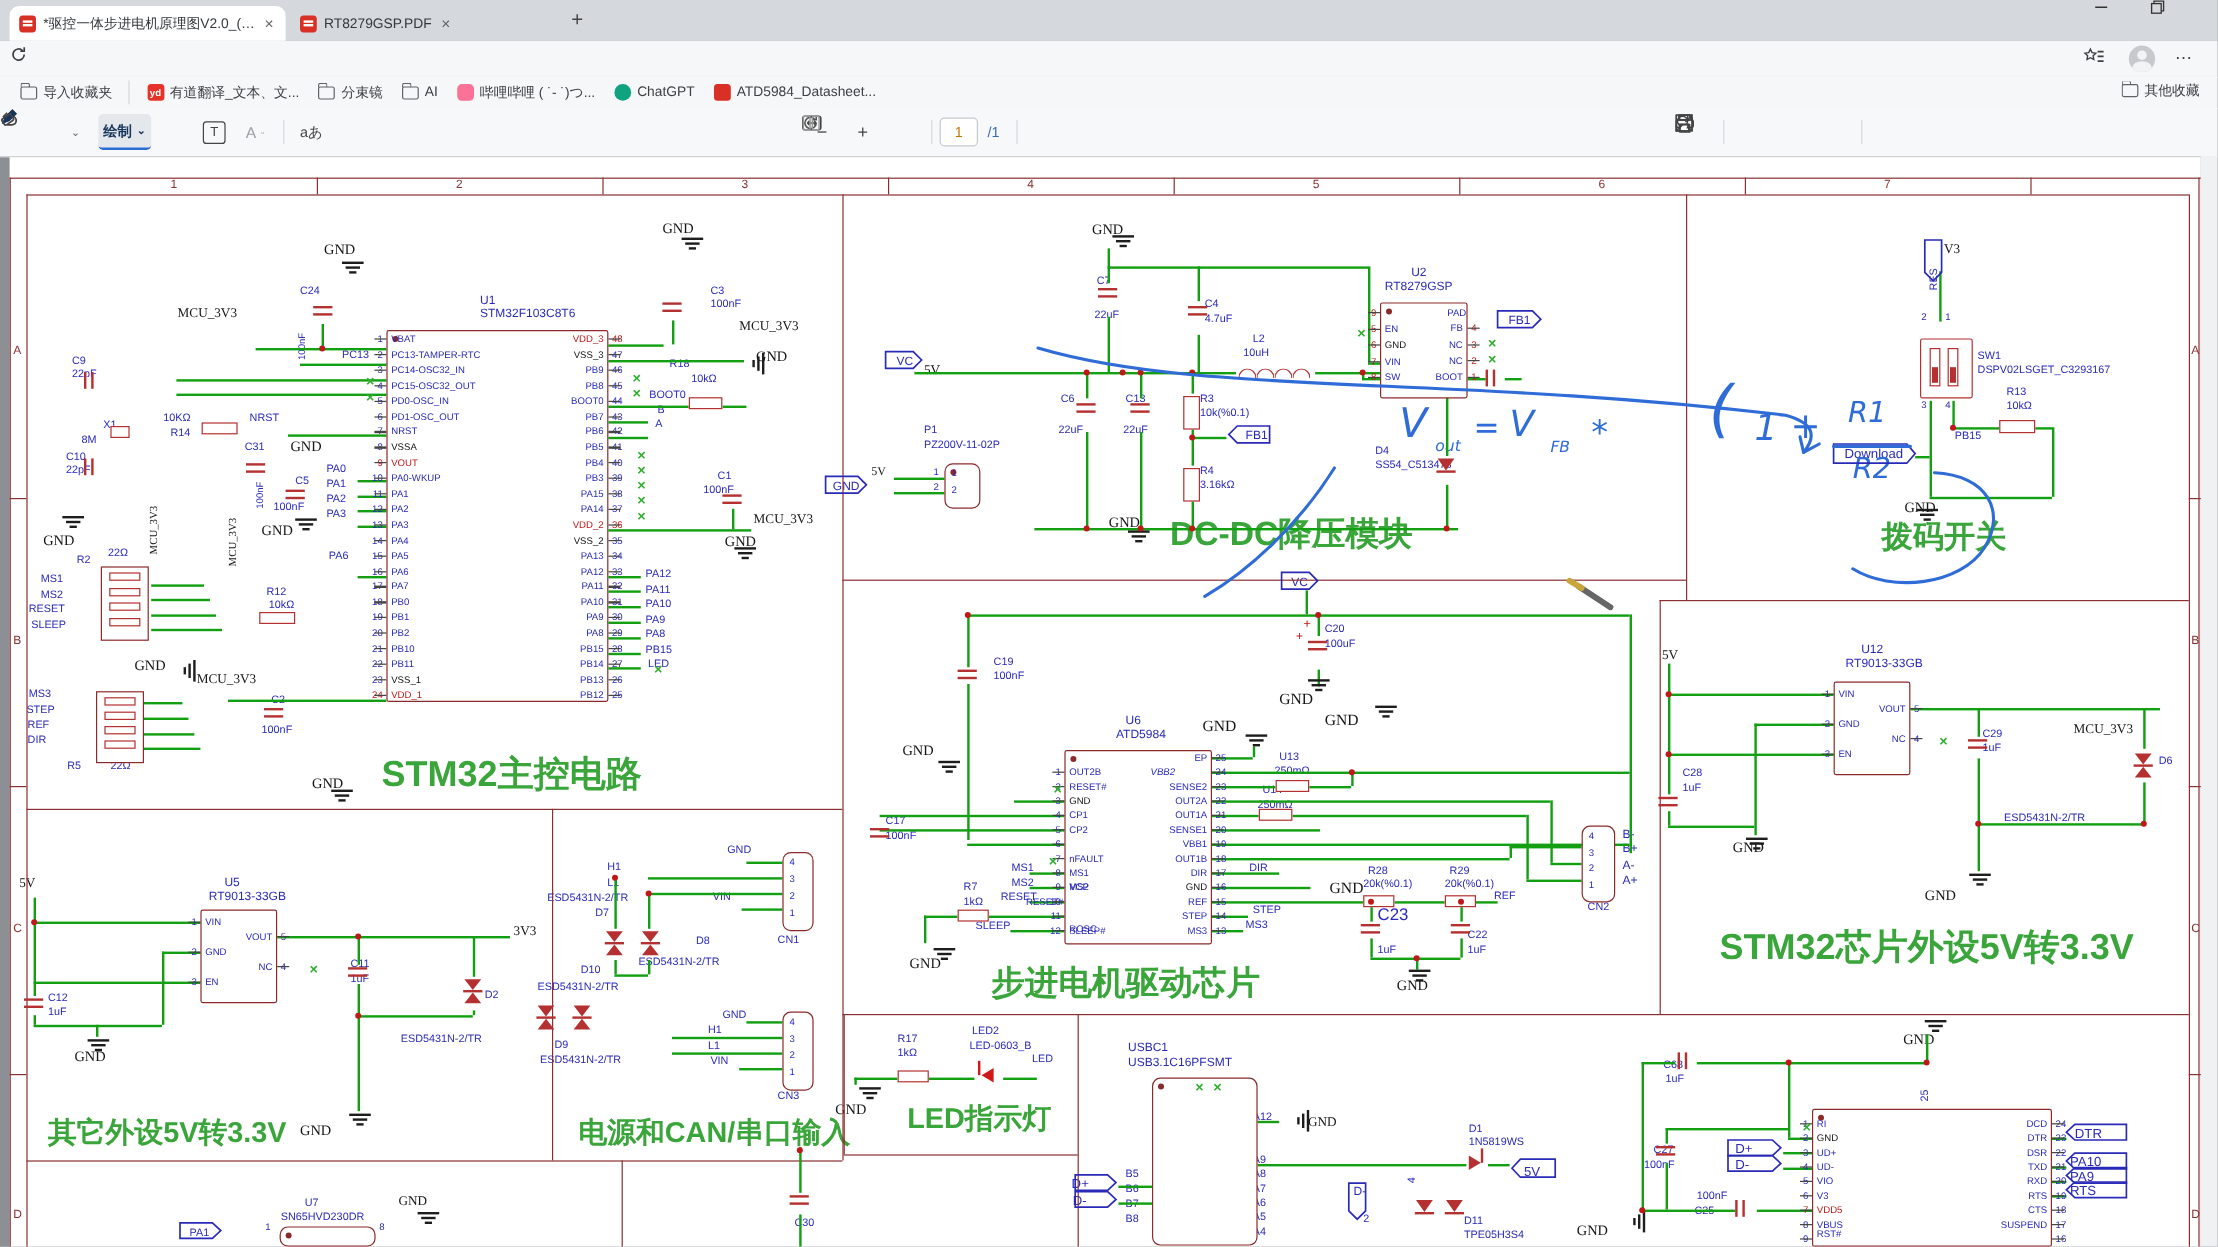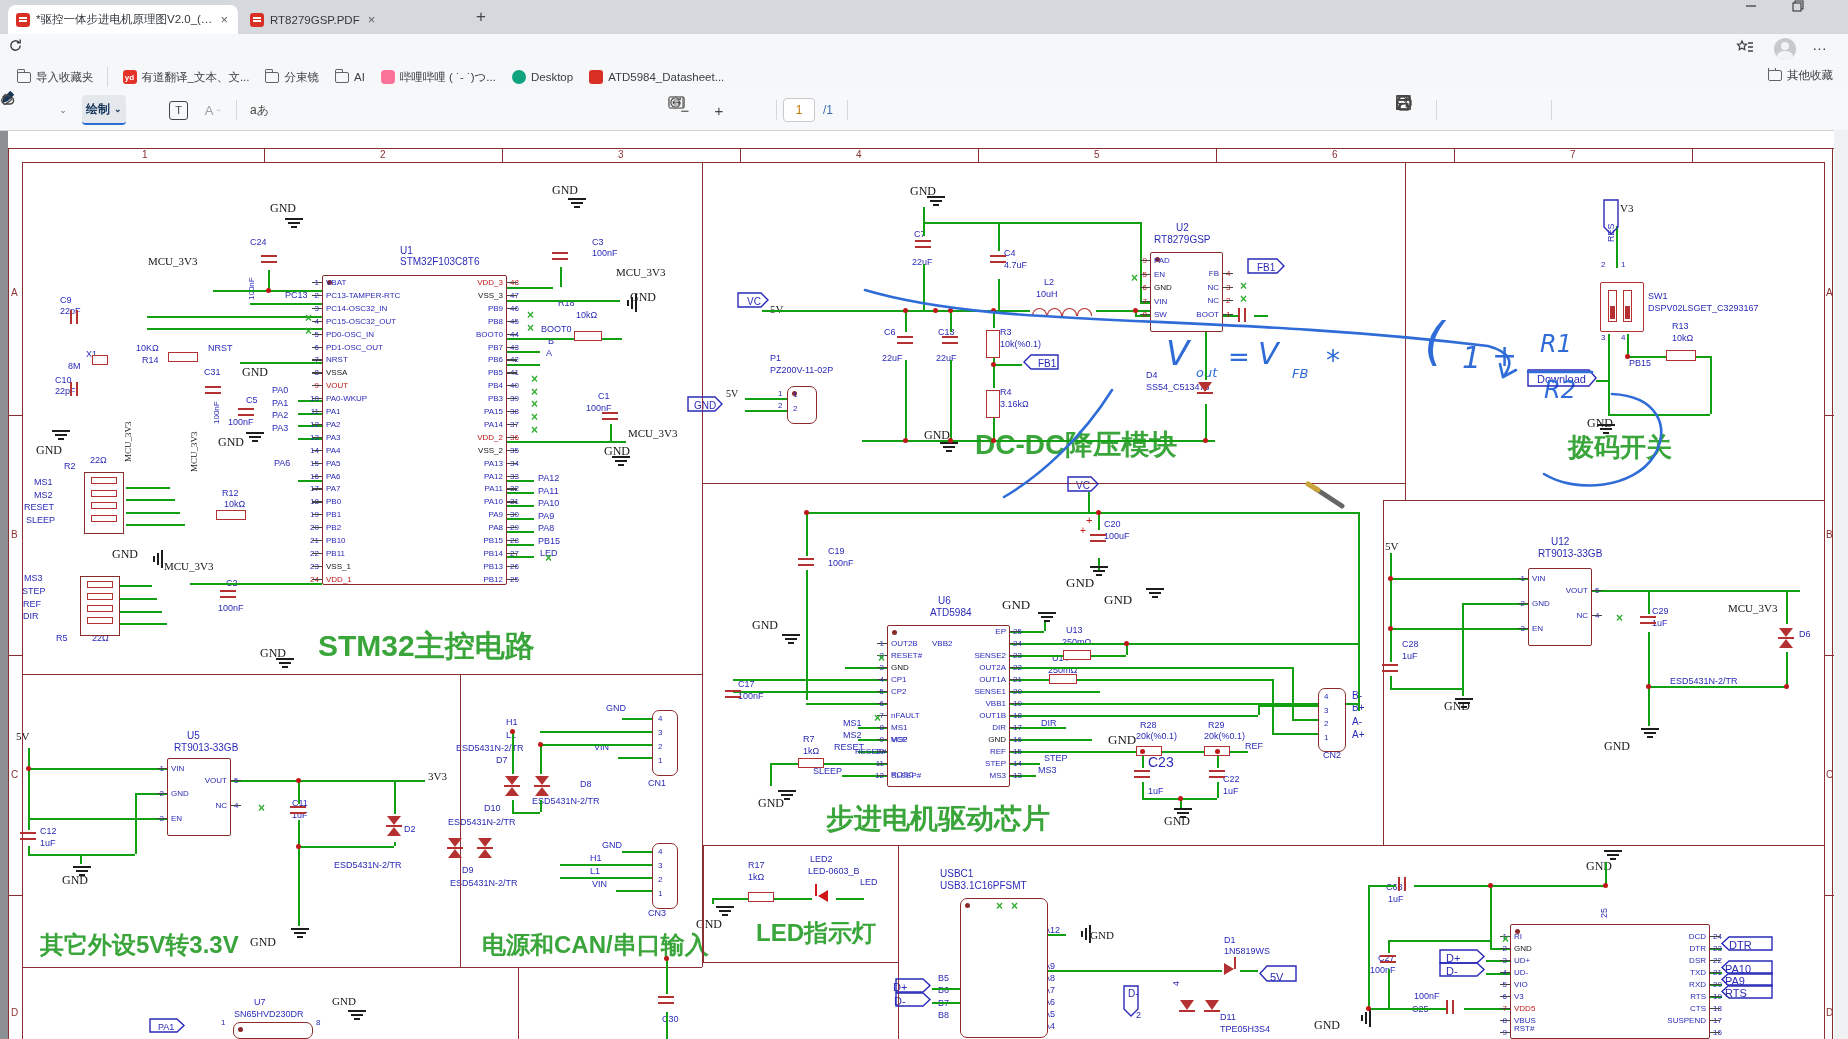--- a/index.html
+++ b/index.html
@@ -232,20 +232,21 @@
     <div class="sl" style="left: 1538px; top: 549px; color: rgb(42, 42, 184); font-size: 10px;">RT9013-33GB</div>
     <div class="sl" style="left: 1402px; top: 640px; color: rgb(42, 42, 184); font-size: 9px;">C28</div>
     <div class="sl" style="left: 1402px; top: 652px; color: rgb(42, 42, 184); font-size: 9px;">1uF</div>
     <div class="sl" style="left: 1444px; top: 700px; color: rgb(21, 21, 21); font-size: 12px; font-family: &quot;Liberation Serif&quot;, serif;">GND</div>
     <div class="sl" style="left: 1652px; top: 607px; color: rgb(42, 42, 184); font-size: 9px;">C29</div>
     <div class="sl" style="left: 1652px; top: 619px; color: rgb(42, 42, 184); font-size: 9px;">1uF</div>
     <div class="sl" style="left: 1728px; top: 603px; color: rgb(21, 21, 21); font-size: 11px; font-family: &quot;Liberation Serif&quot;, serif;">MCU_3V3</div>
     <div class="sl" style="left: 1799px; top: 630px; color: rgb(42, 42, 184); font-size: 9px;">D6</div>
     <div class="sl" style="left: 1670px; top: 677px; color: rgb(42, 42, 184); font-size: 9px;">ESD5431N-2/TR</div>
     <div class="sl" style="left: 1604px; top: 740px; color: rgb(21, 21, 21); font-size: 12px; font-family: &quot;Liberation Serif&quot;, serif;">GND</div>
+    <div class="sl" style="left: 1433px; top: 774px; color: rgb(58, 165, 58); font-size: 30px; font-weight: bold;">STM32芯片外设5V转3.3V</div>
     <div class="sl" style="left: 16px; top: 731px; color: rgb(21, 21, 21); font-size: 11px; font-family: &quot;Liberation Serif&quot;, serif;">5V</div>
     <div class="sl" style="left: 187px; top: 731px; color: rgb(42, 42, 184); font-size: 10px;">U5</div>
     <div class="sl" style="left: 174px; top: 743px; color: rgb(42, 42, 184); font-size: 10px;">RT9013-33GB</div>
     <div class="sl" style="left: 40px; top: 827px; color: rgb(42, 42, 184); font-size: 9px;">C12</div>
     <div class="sl" style="left: 40px; top: 839px; color: rgb(42, 42, 184); font-size: 9px;">1uF</div>
     <div class="sl" style="left: 292px; top: 799px; color: rgb(42, 42, 184); font-size: 9px;">C11</div>
     <div class="sl" style="left: 292px; top: 811px; color: rgb(42, 42, 184); font-size: 9px;">1uF</div>
     <div class="sl" style="left: 404px; top: 825px; color: rgb(42, 42, 184); font-size: 9px;">D2</div>
     <div class="sl" style="left: 334px; top: 861px; color: rgb(42, 42, 184); font-size: 9px;">ESD5431N-2/TR</div>
     <div class="sl" style="left: 428px; top: 771px; color: rgb(21, 21, 21); font-size: 11px; font-family: &quot;Liberation Serif&quot;, serif;">3V3</div>
@@ -728,21 +729,21 @@
     <div class="wire" style="left: 507px; top: 552.9px; width: 10px; height: 1.3px; background: rgb(68, 68, 68);"></div>
     <div class="pin" style="left: 510px; top: 561.8px; color: rgb(42, 42, 184);">26</div>
     <div class="pin" style="left: 429px; top: 561.8px; width: 74px; text-align: right; color: rgb(42, 42, 184);">PB13</div>
     <div class="wire" style="left: 507px; top: 565.8px; width: 10px; height: 1.3px; background: rgb(68, 68, 68);"></div>
     <div class="pin" style="left: 510px; top: 574.7px; color: rgb(42, 42, 184);">25</div>
     <div class="pin" style="left: 429px; top: 574.7px; width: 74px; text-align: right; color: rgb(42, 42, 184);">PB12</div>
     <div class="wire" style="left: 507px; top: 578.7px; width: 10px; height: 1.3px; background: rgb(68, 68, 68);"></div>
     <div class="icbox" style="left: 1150px; top: 252px; width: 73px; height: 80px;"></div>
     <div class="icdot" style="left: 1155px; top: 257px;"></div>
     <div class="pin" style="left: 1132px; top: 256px; width: 15px; text-align: right; color: rgb(192, 24, 24);">9</div>
-    <div class="pin" style="left: 1154px; top: 256px; color: rgb(42, 42, 184);">PAD</div>
+    <div class="pin" style="left: 1206px; top: 256px; color: rgb(42, 42, 184);">PAD</div>
     <div class="wire" style="left: 1140px; top: 260px; width: 10px; height: 1.3px; background: rgb(68, 68, 68);"></div>
     <div class="pin" style="left: 1132px; top: 269.5px; width: 15px; text-align: right; color: rgb(192, 24, 24);">5</div>
     <div class="pin" style="left: 1154px; top: 269.5px; color: rgb(42, 42, 184);">EN</div>
     <div class="wire" style="left: 1140px; top: 273.5px; width: 10px; height: 1.3px; background: rgb(68, 68, 68);"></div>
     <div class="pin" style="left: 1132px; top: 283px; width: 15px; text-align: right; color: rgb(192, 24, 24);">6</div>
     <div class="pin" style="left: 1154px; top: 283px; color: rgb(21, 21, 21);">GND</div>
     <div class="wire" style="left: 1140px; top: 287px; width: 10px; height: 1.3px; background: rgb(68, 68, 68);"></div>
     <div class="pin" style="left: 1132px; top: 296.5px; width: 15px; text-align: right; color: rgb(192, 24, 24);">7</div>
     <div class="pin" style="left: 1154px; top: 296.5px; color: rgb(42, 42, 184);">VIN</div>
     <div class="wire" style="left: 1140px; top: 300.5px; width: 10px; height: 1.3px; background: rgb(68, 68, 68);"></div>
@@ -796,21 +797,21 @@
     <div class="pin" style="left: 869px; top: 759px; width: 15px; text-align: right; color: rgb(42, 42, 184);">11</div>
     <div class="pin" style="left: 891px; top: 759px; color: rgb(42, 42, 184); margin-top: 11px;">ROSC</div>
     <div class="wire" style="left: 877px; top: 763px; width: 10px; height: 1.3px; background: rgb(68, 68, 68);"></div>
     <div class="pin" style="left: 869px; top: 771px; width: 15px; text-align: right; color: rgb(42, 42, 184);">12</div>
     <div class="pin" style="left: 891px; top: 771px; color: rgb(42, 42, 184);">SLEEP#</div>
     <div class="wire" style="left: 877px; top: 775px; width: 10px; height: 1.3px; background: rgb(68, 68, 68);"></div>
     <div class="pin" style="left: 1013px; top: 627px; color: rgb(42, 42, 184);">25</div>
     <div class="pin" style="left: 932px; top: 627px; width: 74px; text-align: right; color: rgb(42, 42, 184);">EP</div>
     <div class="wire" style="left: 1010px; top: 631px; width: 10px; height: 1.3px; background: rgb(68, 68, 68);"></div>
     <div class="pin" style="left: 1013px; top: 639px; color: rgb(42, 42, 184);">24</div>
-    <div class="pin" style="left: 932px; top: 639px; width: 74px; text-align: left; color: rgb(42, 42, 184);">VBB2</div>
+    <div class="pin" style="left: 932px; top: 639px; width: 74px; text-align: center; color: rgb(42, 42, 184); font-style: italic;">VBB2</div>
     <div class="wire" style="left: 1010px; top: 643px; width: 10px; height: 1.3px; background: rgb(68, 68, 68);"></div>
     <div class="pin" style="left: 1013px; top: 651px; color: rgb(42, 42, 184);">23</div>
     <div class="pin" style="left: 932px; top: 651px; width: 74px; text-align: right; color: rgb(42, 42, 184);">SENSE2</div>
     <div class="wire" style="left: 1010px; top: 655px; width: 10px; height: 1.3px; background: rgb(68, 68, 68);"></div>
     <div class="pin" style="left: 1013px; top: 663px; color: rgb(42, 42, 184);">22</div>
     <div class="pin" style="left: 932px; top: 663px; width: 74px; text-align: right; color: rgb(42, 42, 184);">OUT2A</div>
     <div class="wire" style="left: 1010px; top: 667px; width: 10px; height: 1.3px; background: rgb(68, 68, 68);"></div>
     <div class="pin" style="left: 1013px; top: 675px; color: rgb(42, 42, 184);">21</div>
     <div class="pin" style="left: 932px; top: 675px; width: 74px; text-align: right; color: rgb(42, 42, 184);">OUT1A</div>
     <div class="wire" style="left: 1010px; top: 679px; width: 10px; height: 1.3px; background: rgb(68, 68, 68);"></div>
@@ -1383,21 +1384,21 @@
     <div class="bm" style="margin-left: 2px;">
       <span class="ic-folder"></span>
       <span>AI</span>
     </div>
     <div class="bm" style="margin-left: 2px;">
       <span class="bmicon ic-bili"></span>
       <span>哔哩哔哩 ( ˙- ˙)つ...</span>
     </div>
     <div class="bm" style="margin-left: 2px;">
       <span class="bmicon ic-gpt"></span>
-      <span>Desktop</span>
+      <span>ChatGPT</span>
     </div>
     <div class="bm" style="margin-left: 2px;">
       <span class="bmicon ic-pdf"></span>
       <span>ATD5984_Datasheet...</span>
     </div>
   </div>
 <div class="abs" style="left:1768px;top:68px;display:flex;align-items:center;gap:5px;font-size:11.5px;color:#3c4043;z-index:21;width:80px;overflow:hidden">
   <span class="ic-folder"></span>
   <span>其他收藏</span>
 </div>

